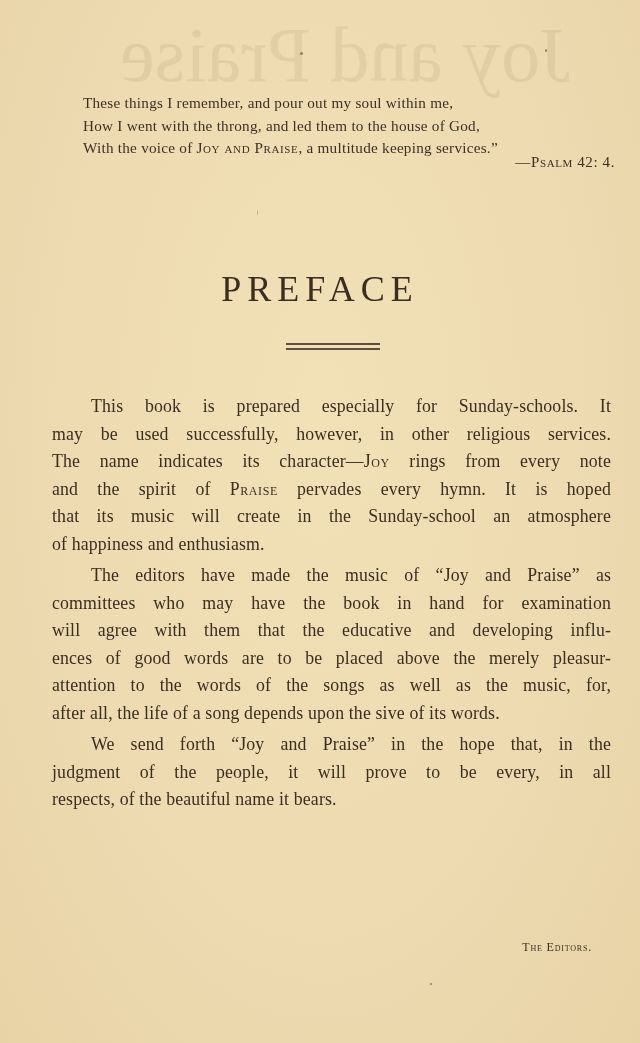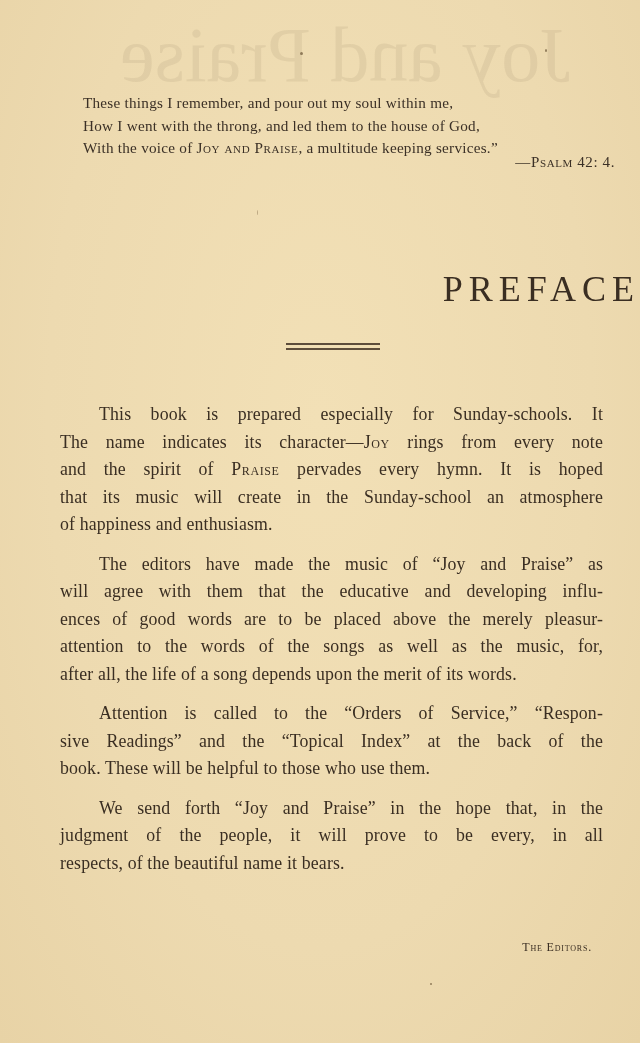--- a/index.html
+++ b/index.html
@@ -52,21 +52,21 @@
       right: 25px;
       top: 154px;
       font-size: 15px;
       letter-spacing: 0.6px;
       color: #3b3026;
     }
     .title {
       position: absolute;
       left: 0; right: 0;
       top: 268px;
-      text-align: right;
+      text-align: center;
       font-size: 36px;
       letter-spacing: 6px;
       color: #3a2e22;
       font-family: "Liberation Serif", serif;
     }
     .rule {
       position: absolute;
       left: 286px;
       width: 94px;
       height: 1.6px;
@@ -78,21 +78,21 @@
       position: absolute;
       left: 48px;
       top: 389px;
       width: 567px;
       font-size: 17.8px;
       line-height: 27.5px;
       color: #3a2e22;
       letter-spacing: 0.15px;
     }
     .para {
-      margin: 12px;
+      margin: 4px;
       text-align: justify;
       text-align-last: left;
     }
     .para .l {
       display: block;
       text-align: justify;
       text-align-last: justify;
       white-space: nowrap;
     }
     .para .l.last { text-align-last: left; }
@@ -127,36 +127,33 @@
   </div>
   <div class="attribution"><span>—</span><span class="sc">Psalm</span><span> 42: 4.</span></div>
 
   <div class="title">PREFACE</div>
   <div class="rule r1"></div>
   <div class="rule r2"></div>
 
   <div class="body-text">
     <div class="para">
       <span class="l indent">This book is prepared especially for Sunday-schools. It</span>
+      <span class="l">may be used successfully, however, in other religious services.</span>
       <span class="l"><span>The name indicates its character—</span><span class="sc">Joy</span><span> rings from every note</span></span>
       <span class="l"><span>and the spirit of </span><span class="sc">Praise</span><span> pervades every hymn. It is hoped</span></span>
       <span class="l">that its music will create in the Sunday-school an atmosphere</span>
       <span class="l last">of happiness and enthusiasm.</span>
     </div>
     <div class="para">
       <span class="l indent">The editors have made the music of “Joy and Praise” as</span>
+      <span class="l">committees who may have the book in hand for examination</span>
       <span class="l">will agree with them that the educative and developing influ-</span>
       <span class="l">ences of good words are to be placed above the merely pleasur-</span>
       <span class="l">attention to the words of the songs as well as the music, for,</span>
-      <span class="l last">after all, the life of a song depends upon the merit of its words.</span>
-    </div>
-    <div class="para">
-      <span class="l indent">Attention is called to the “Orders of Service,” “Respon-</span>
-      <span class="l">sive Readings” and the “Topical Index” at the back of the</span>
-      <span class="l last">book. These will be helpful to those who use them.</span>
+      <span class="l last">after all, the life of a song depends upon the sive of its words.</span>
     </div>
     <div class="para">
       <span class="l indent">We send forth “Joy and Praise” in the hope that, in the</span>
       <span class="l">judgment of the people, it will prove to be every, in all</span>
       <span class="l last">respects, of the beautiful name it bears.</span>
     </div>
   </div>
 
   <div class="signature sc">The Editors.</div>
 

